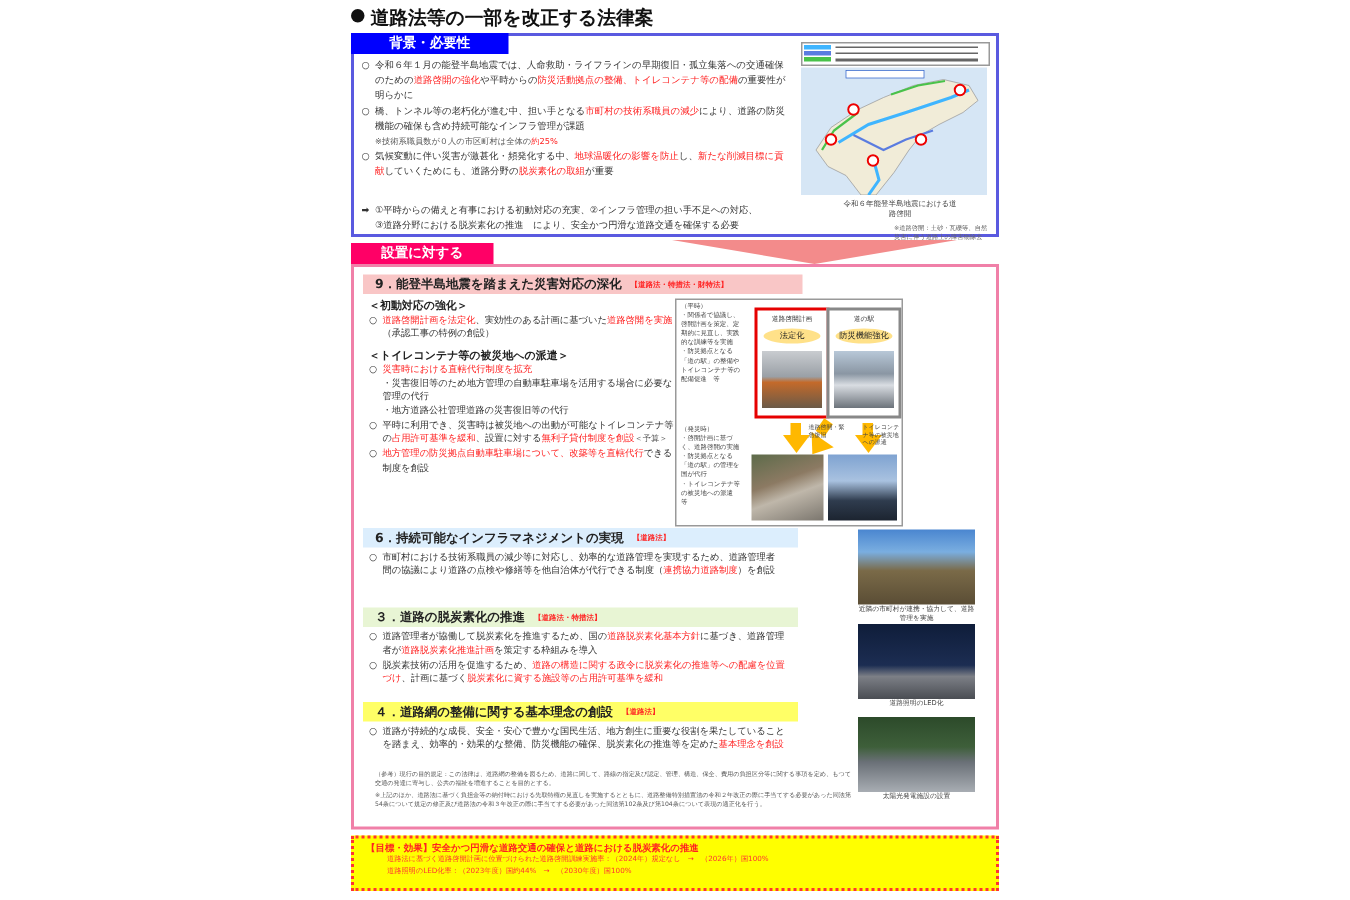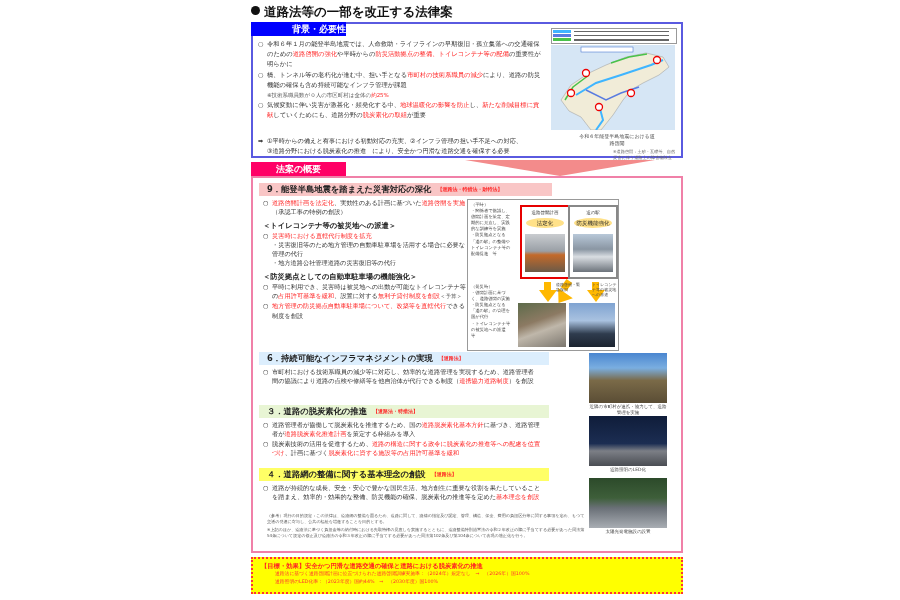--- a/index.html
+++ b/index.html
@@ -1,24 +1,24 @@
 <!DOCTYPE html>
 <html><head>
 <meta charset="utf-8">
 <style>
   html, body { margin:0; padding:0; }
   body { width:900px; height:600px; background:#fff; position:relative; overflow:hidden;
          font-family:"DejaVu Sans", sans-serif; color:#222; }
-  .page { position:absolute; left:245px; top:0; width:444px; height:600px; }
+  .page { position:absolute; left:228px; top:0; width:444px; height:600px; }
   .title { position:absolute; left:6px; top:4px; font-size:12.5px; font-weight:bold; color:#111; white-space:nowrap; }
   .title .dot { display:inline-block; width:9px; height:9px; background:#111; border-radius:50%; margin-right:4px; vertical-align:1px; }
 
   
   .bg-box { position:absolute; left:6px; top:22px; width:432px; height:136px; border:2px solid #5a5ae0; background:#fff; box-sizing:border-box; }
-  .bg-label { position:absolute; left:-2px; top:-2px; width:95px; height:14px; background:#0000ff; color:#fff; font-size:9px; font-weight:bold; text-align:right; line-height:14px; }
+  .bg-label { position:absolute; left:-2px; top:-2px; width:105px; height:14px; background:#0000ff; color:#fff; font-size:9px; font-weight:bold; text-align:center; line-height:14px; }
   .bg-text { position:absolute; left:5px; top:15px; width:285px; font-size:6.3px; line-height:10.2px; color:#333; }
   .bg-text .item { position:relative; padding-left:9px; }
   .bg-text .item .bul { position:absolute; left:0; top:0; }
   .red { color:#ff2222; }
   .small { font-size:5.5px; color:#555; }
   .conclusion { position:absolute; left:5px; top:112px; width:325px; font-size:6.2px; line-height:10px; color:#333; padding-left:9px; }
   .conclusion .arrow { position:absolute; left:0; top:0; font-weight:bold; }
 
   .map-box { position:absolute; left:294px; top:1px; width:132px; height:132px; }
   .legend { position:absolute; left:4px; top:3px; width:124px; height:14px; border:1px solid #999; background:#fff; }
@@ -119,32 +119,32 @@
           <rect x="30" y="2" width="52" height="5" fill="#fff" stroke="#3366cc" stroke-width="0.5"></rect>
         </svg>
       </div>
       <div class="map-cap">令和６年能登半島地震における道路啓開</div>
       <div class="map-note">※道路啓開：土砂・瓦礫等、自然災害に伴う道路上の障害物除去</div>
     </div>
   </div>
 
   <div class="down-arrow"></div>
 
-  <div class="ov-label">法案の概要</div>
+  <div class="ov-label">設置に対する</div>
   <div class="ov-box">
 
     <div class="sec-head h1"><span>9．能登半島地震を踏まえた災害対応の深化</span><span class="tag red">【道路法・特措法・財特法】</span></div>
 
     <div class="body-text" style="top:20px;width:205px;">
+      <div class="sub">＜初動対応の強化＞</div>
       <div class="item"><span class="bul">○</span><span id="s1-sub1"><span class="red">道路啓開計画を法定化</span><span>、実効性のある計画に基づいた</span><span class="red">道路啓開を実施</span><span>（承認工事の特例の創設）</span></span></div>
       <div class="sub" style="margin-top:3px;">＜トイレコンテナ等の被災地への派遣＞</div>
       <div class="item"><span class="bul">○</span><span class="red">災害時における直轄代行制度を拡充</span></div>
       <div class="ind">・災害復旧等のため地方管理の自動車駐車場を活用する場合に必要な管理の代行</div>
       <div class="ind">・地方道路公社管理道路の災害復旧等の代行</div>
-      <div class="sub" style="margin-top:3px;">＜防災拠点としての自動車駐車場の機能強化＞</div>
       <div class="item"><span class="bul">○</span><span id="s1-sub3a"><span>平時に利用でき、災害時は被災地への出動が可能なトイレコンテナ等の</span><span class="red">占用許可基準を緩和</span><span>、設置に対する</span><span class="red">無利子貸付制度を創設</span><span class="small">＜予算＞</span></span></div>
       <div class="item"><span class="bul">○</span><span id="s1-sub3b"><span class="red">地方管理の防災拠点自動車駐車場について、改築等を直轄代行</span><span>できる制度を創設</span></span></div>
     </div>
 
     <div class="diagram">
       <div class="diag-text" style="top:2px;">
         <div>（平時）</div>
         <div style="white-space:pre-line;">・関係者で協議し、啓開計画を策定、定期的に見直し、実践的な訓練等を実施
 ・防災拠点となる「道の駅」の整備やトイレコンテナ等の配備促進　等</div>
       </div>

